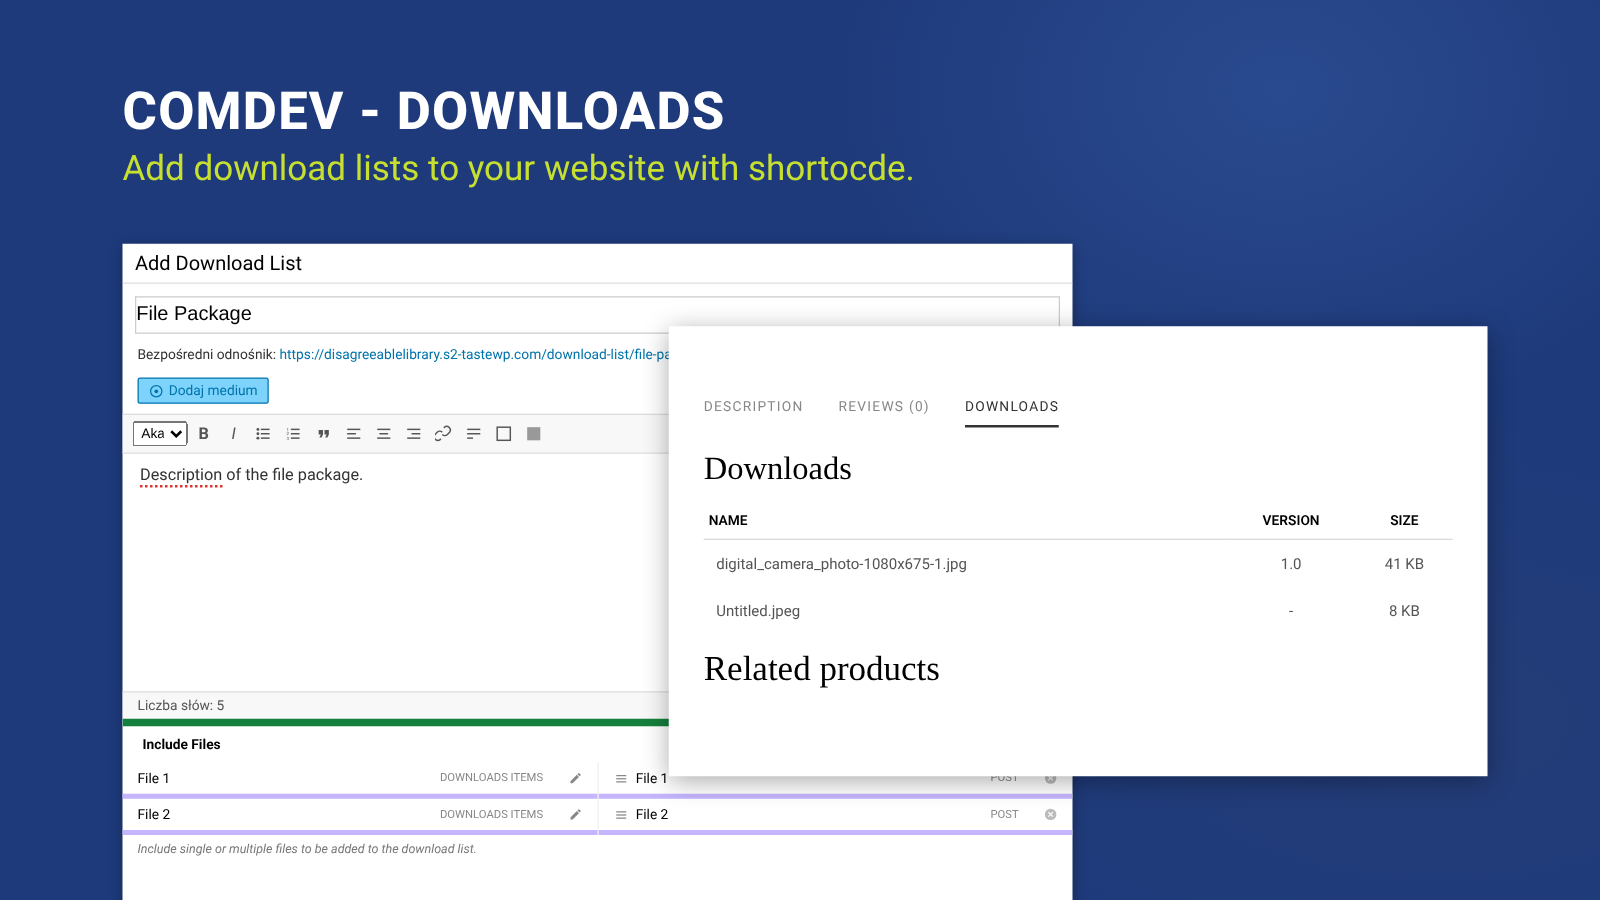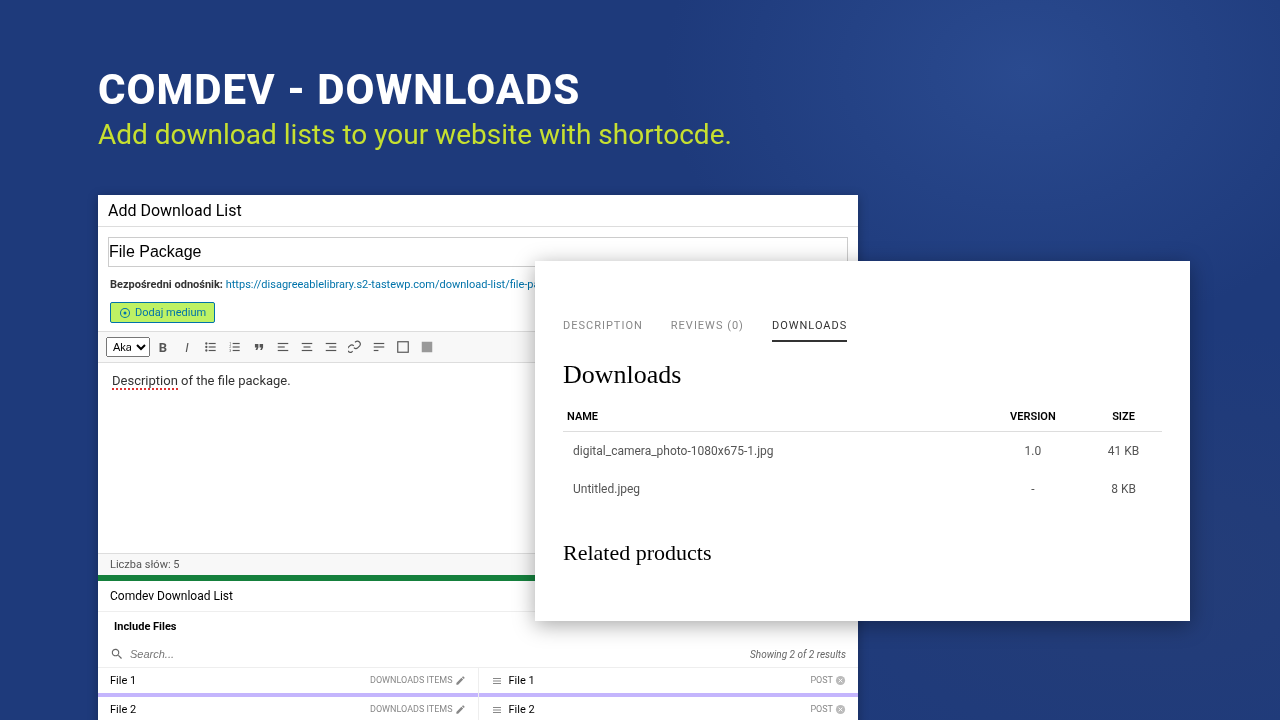--- a/index.html
+++ b/index.html
@@ -4,62 +4,62 @@
 <style>
 *{margin:0;padding:0;box-sizing:border-box}
 body{font-family:-apple-system,BlinkMacSystemFont,"Segoe UI",Roboto,sans-serif;width:1280px;height:720px;background:#1e3a7b;overflow:hidden;position:relative}
 .bg-wave{position:absolute;width:100%;height:100%;background:radial-gradient(ellipse 800px 600px at 80% 10%,#2a4a8f 0%,transparent 45%),radial-gradient(ellipse 900px 500px at 90% 80%,#243d78 0%,transparent 50%),#1e3a7b}
 .promo-title{position:absolute;left:98px;top:65px;color:#fff;font-size:42px;font-weight:800;letter-spacing:1px}
 .promo-sub{position:absolute;left:98px;top:118px;color:#c7e030;font-size:28px;font-weight:400}
 .wp-panel{position:absolute;left:98px;top:195px;width:760px;height:540px;background:#fff;box-shadow:0 2px 10px rgba(0,0,0,0.3);overflow:hidden}
 .wp-header{padding:6px 10px;font-size:16px;border-bottom:1px solid #ddd}
 .wp-title-input{margin:10px;padding:5px 0;border:1px solid #ccc;font-size:16px;width:calc(100% - 20px);background:#fff}
 .permalink-row{padding:0 12px 6px;font-size:11px;color:#333}
-.permalink-row b{font-weight:bold}
+.permalink-row b{font-weight:normal}
 .permalink-row a{color:#0073aa;text-decoration:none}
 .permalink-btn{display:inline-block;border:1px solid #0073aa;color:#0073aa;padding:1px 6px;margin-left:4px;font-size:10px;border-radius:2px;cursor:pointer}
-.media-btn{margin:4px 12px 8px;display:inline-flex;align-items:center;gap:4px;border:1px solid #0073aa;color:#0073aa;padding:3px 8px;font-size:11px;border-radius:2px;cursor:pointer;background:#bef264}
+.media-btn{margin:4px 12px 8px;display:inline-flex;align-items:center;gap:4px;border:1px solid #0073aa;color:#0073aa;padding:3px 8px;font-size:11px;border-radius:2px;cursor:pointer;background:#7dd3fc}
 .media-btn svg{width:12px;height:12px;fill:#0073aa}
 .toolbar{display:flex;align-items:center;gap:2px;padding:4px 8px;border-top:1px solid #ddd;border-bottom:1px solid #ddd;background:#f8f8f8}
 .toolbar select{font-size:11px;padding:2px;width:44px}
 .tb-btn{width:22px;height:22px;display:flex;align-items:center;justify-content:center;font-size:13px;color:#555;cursor:pointer}
 .tb-btn svg{width:14px;height:14px;fill:#555}
 .tb-bold{font-weight:bold}
 .tb-italic{font-style:italic}
 .editor-area{padding:10px 14px;height:190px;font-size:13px;color:#333}
 .editor-area .underlined{border-bottom:2px dotted #d33}
 .wordcount{padding:4px 12px;font-size:11px;background:#f8f8f8;border-top:1px solid #ddd;border-bottom:6px solid #15803d;color:#555}
 .metabox-title{padding:8px 12px;font-size:12px;border-bottom:1px solid #eee}
 .metabox-sub{padding:8px 16px;font-size:11px;font-weight:bold}
 .search-row{display:flex;align-items:center;padding:6px 12px;border-bottom:1px solid #eee}
 .search-row svg{width:14px;height:14px;fill:#666;margin-right:6px}
 .search-row input{border:none;outline:none;flex:1;font-size:11px;font-style:italic;color:#999}
 .search-results{font-size:10px;font-style:italic;color:#666}
 .file-cols{display:flex}
 .file-col{flex:1;border-right:1px solid #eee}
 .file-col:last-child{border-right:none}
 .file-row{display:flex;align-items:center;justify-content:space-between;padding:6px 12px;border-bottom:4px solid #c4b5fd;font-size:11px}
-.file-meta{display:flex;align-items:flex-start;gap:2px;font-size:9px;color:#888}
+.file-meta{display:flex;align-items:center;gap:20px;font-size:9px;color:#888}
 .file-meta svg{width:11px;height:11px;fill:#888}
 .drag-handle{cursor:grab}
 .close-ic{width:14px;height:14px;fill:#999;cursor:pointer}
 .help-text{padding:6px 12px;font-size:10px;font-style:italic;color:#777}
 .front-panel{position:absolute;left:535px;top:261px;width:655px;height:360px;background:#fff;box-shadow:0 4px 20px rgba(0,0,0,0.35)}
 .front-inner{padding:18px 28px}
 .tabs{display:flex;gap:28px;border-bottom:0px solid #ddd;margin-top:40px;margin-bottom:10px}
 .tab{font-size:11px;letter-spacing:1px;color:#888;padding-bottom:8px;cursor:pointer}
 .tab.active{color:#333;border-bottom:2px solid #333}
 .downloads-h{font-family:Georgia,serif;font-size:26px;font-weight:400;margin:18px 0 12px}
 .dl-table{width:100%;border-collapse:collapse}
 .dl-table th{text-align:left;font-size:11px;font-weight:600;padding:8px 4px;border-bottom:1px solid #ddd}
 .dl-table th:nth-child(2),.dl-table th:nth-child(3){text-align:center}
 .dl-table td{font-size:12px;padding:12px 4px;color:#555}
 .dl-table td:nth-child(2),.dl-table td:nth-child(3){text-align:center}
 .dl-table td:first-child{padding-left:10px}
-.related-h{font-family:Georgia,serif;font-size:22px;font-weight:400;margin-top:32px}
+.related-h{font-family:Georgia,serif;font-size:28px;font-weight:400;margin-top:12px}
 </style>
 </head>
 <body>
 <div class="bg-wave"></div>
 
 <div class="promo-title">COMDEV - DOWNLOADS</div>
 <div class="promo-sub">Add download lists to your website with shortocde.</div>
 
 <div class="wp-panel">
   <div class="wp-header">Add Download List</div>
@@ -146,29 +146,21 @@
     <div class="tb-btn">
         <svg viewBox="0 0 24 24">
           <rect x="3" y="3" width="18" height="18" fill="#999"></rect>
         </svg>
       </div>
   </div>
   <div class="editor-area">
     <span class="underlined">Description</span><span> of the file package.</span>
   </div>
   <div class="wordcount">Liczba słów: 5</div>
-  <div class="metabox-title">Comdev Download List</div>
   <div class="metabox-sub">Include Files</div>
-  <div class="search-row">
-    <svg viewBox="0 0 24 24">
-        <path d="M15.5 14h-.79l-.28-.27a6.5 6.5 0 10-.7.7l.27.28v.79l5 5L20.49 19zm-6 0a4.5 4.5 0 110-9 4.5 4.5 0 010 9z"></path>
-      </svg>
-    <input placeholder="Search..." style="">
-    <span class="search-results">Showing 2 of 2 results</span>
-  </div>
   <div class="file-cols">
     <div class="file-col" id="left-col">
         <div class="file-row">
           <span>File 1</span>
           <span class="file-meta">
             <span>DOWNLOADS ITEMS</span>
             <svg viewBox="0 0 24 24">
               <path d="M3 17.25V21h3.75L17.81 9.94l-3.75-3.75zM20.71 7.04a1 1 0 000-1.41l-2.34-2.34a1 1 0 00-1.41 0l-1.83 1.83 3.75 3.75z"></path>
             </svg>
           </span>

